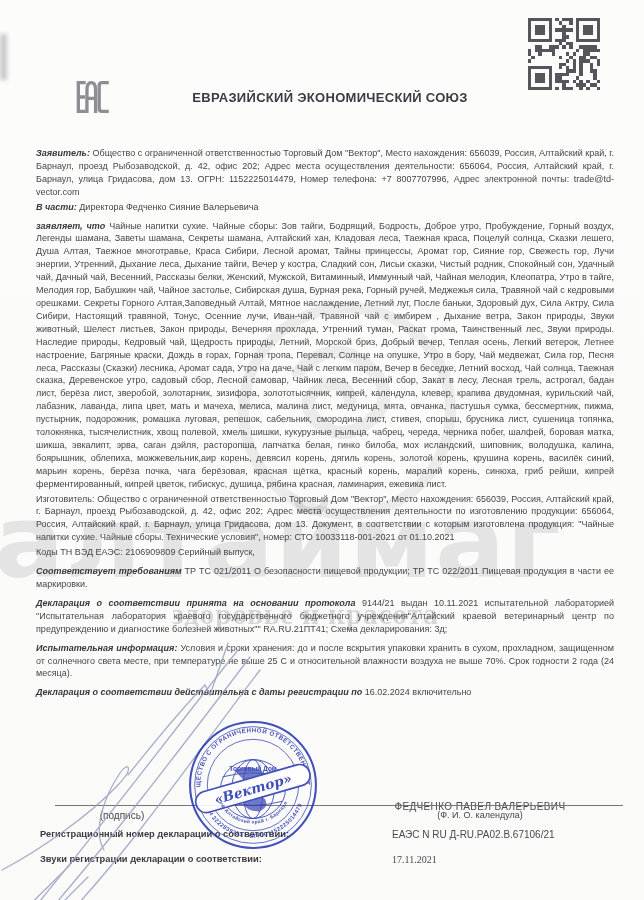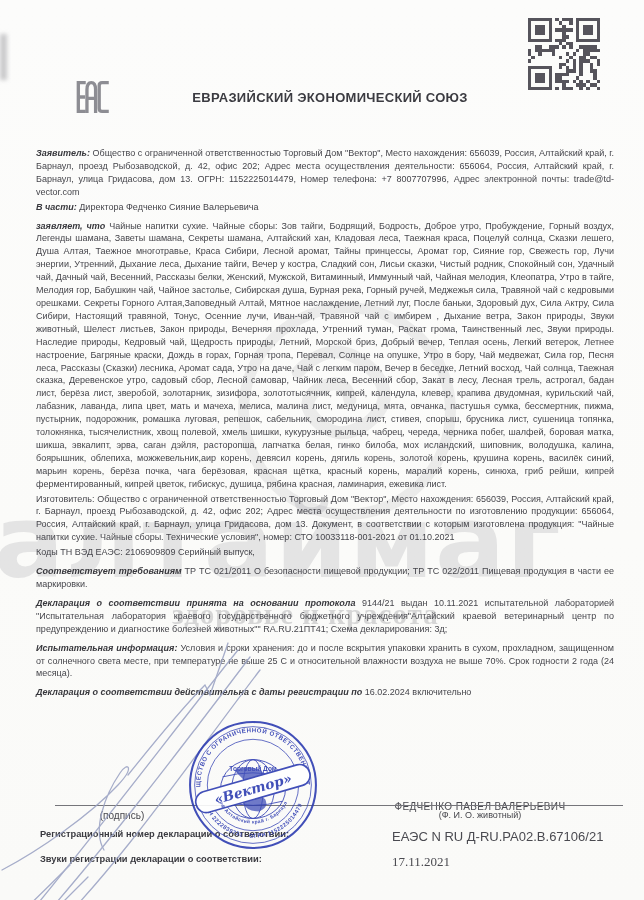--- a/index.html
+++ b/index.html
@@ -26,21 +26,21 @@
   .content p{margin:0 0 6px 0;}
   .content p.tight{margin-bottom:2px;}
   b{color:#38383d;font-style:italic;}
   .plain-label{color:#46464c;}
   
   .fio-name{position:absolute;left:352px;top:773px;width:256px;text-align:center;font-size:10px;letter-spacing:0.4px;color:#4a4a50;margin-top:28px;}
   .sig-rule{position:absolute;left:55px;top:805px;width:568px;height:1px;background:#75757a;}
   .cap-sign{position:absolute;left:62px;top:810px;width:120px;text-align:center;font-size:10px;color:#46464c;}
   .cap-fio{position:absolute;left:352px;top:810px;width:256px;text-align:center;font-size:9px;color:#46464c;}
   .row-label{position:absolute;left:40px;font-size:9.3px;font-weight:bold;color:#3a3a40;}
-  .row-value{position:absolute;left:392px;font-size:13px;color:#4a4a50;}
+  .row-value{position:absolute;left:392px;font-size:10px;color:#4a4a50;}
   .reg-label{top:829px;} .reg-value{top:829px;}
   .date-label{top:854px;} .date-value{top:854px;font-family:Liberation Serif, serif;}
   
   .stamp{position:absolute;left:186px;top:718px;opacity:0.9;}
   .signature{position:absolute;left:0;top:612px;pointer-events:none;}
 </style>
 </head>
 <body>
 
 <div class="page">
@@ -205,21 +205,21 @@
     <p><span class="plain-label">Коды ТН ВЭД ЕАЭС:</span><span> 2106909809 Серийный выпуск,</span></p>
     <p><b>Соответствует требованиям</b><span> ТР ТС 021/2011 О безопасности пищевой продукции; ТР ТС 022/2011 Пищевая продукция в части ее маркировки.</span></p>
     <p><b>Декларация о соответствии принята на основании протокола</b><span> 9144/21 выдан 10.11.2021  испытательной лабораторией "Испытательная лаборатория краевого государственного бюджетного учреждения"Алтайский краевой ветеринарный центр по предупреждению и диагностике болезней животных"" RA.RU.21ПТ41; Схема декларирования: 3д;</span></p>
     <p><b>Испытательная информация:</b><span> Условия и сроки хранения: до и после вскрытия упаковки хранить в сухом, прохладном, защищенном от солнечного света месте, при температуре не выше 25 С  и относительной влажности воздуха не выше 70%.  Срок годности 2 года (24 месяца).</span></p>
     <p style="margin-top:5px"><b>Декларация о соответствии действительна с даты регистрации по</b><span> 16.02.2024 включительно</span></p>
   </div>
 
   <div class="fio-name">ФЕДЧЕНКО ПАВЕЛ ВАЛЕРЬЕВИЧ</div>
   <div class="sig-rule"></div>
   <div class="cap-sign">(подпись)</div>
-  <div class="cap-fio">(Ф. И. О. животный)</div>
+  <div class="cap-fio">(Ф. И. О. календула)</div>
   <div class="row-label reg-label">Регистрационный номер декларации о соответствии:</div>
   <div class="row-value reg-value">ЕАЭС N RU Д-RU.РА02.В.67106/21</div>
   <div class="row-label date-label">Звуки регистрации декларации о соответствии:</div>
   <div class="row-value date-value">17.11.2021</div>
 
   <svg class="signature" width="340" height="335" viewBox="0 0 340 335">
     <g fill="none" stroke="#98a0c2" stroke-width="1.3" stroke-linecap="round" opacity="0.85">
       <path d="M10,325 C80,243 170,123 238,38"></path>
       <path d="M28,323 C100,243 185,131 250,45"></path>
       <path d="M50,321 C120,253 195,143 260,58"></path>

